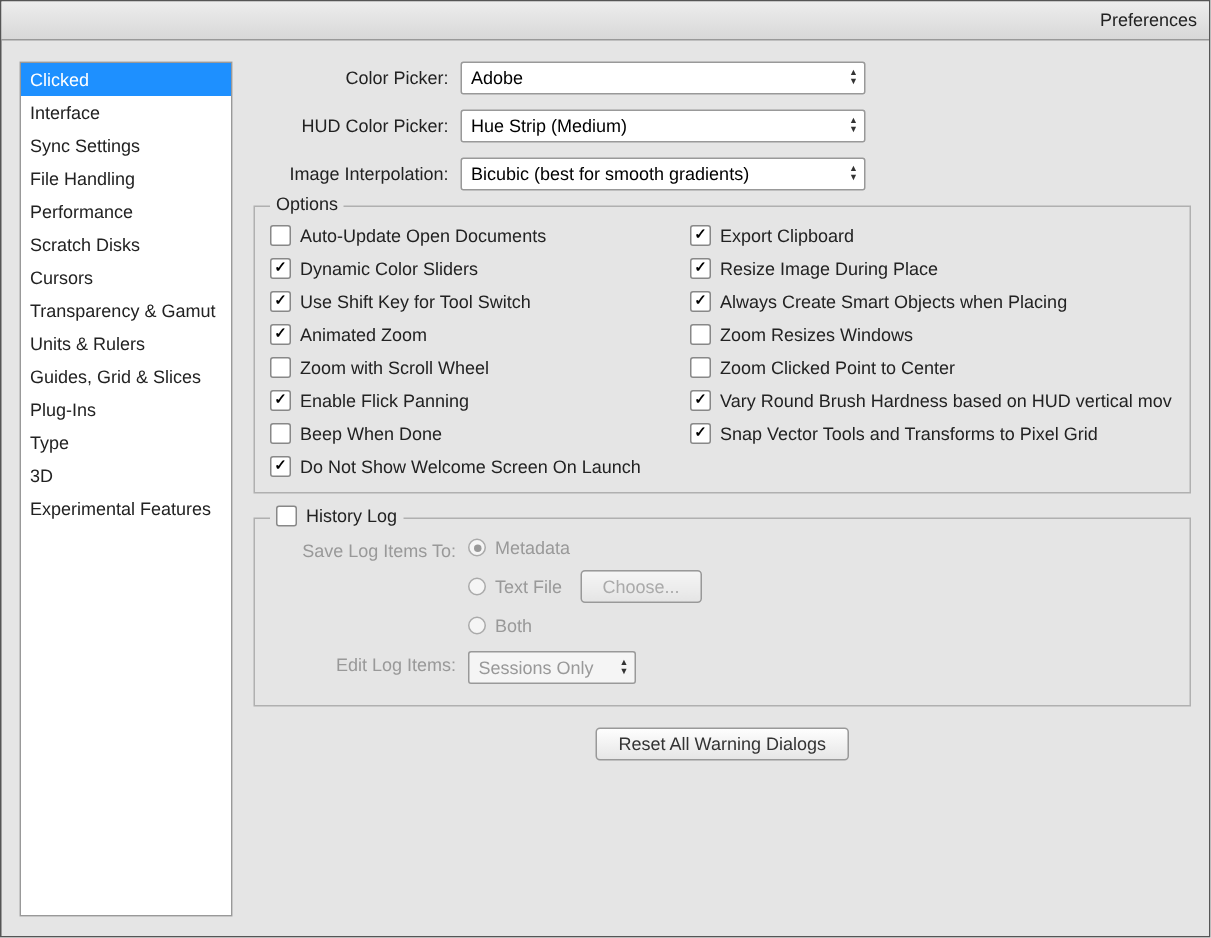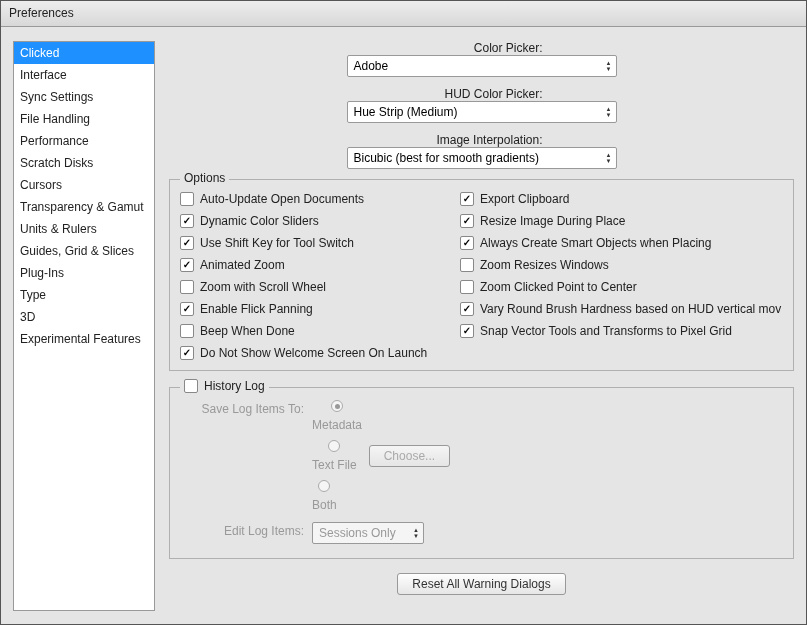--- a/index.html
+++ b/index.html
@@ -19,20 +19,21 @@
     background: #e5e5e5;
     border: 1px solid #555;
   }
   .titlebar {
     height: 26px;
     background: linear-gradient(#ededed, #d8d8d8);
     border-bottom: 1px solid #999;
     padding: 5px 8px;
     font-size: 12px;
     color: #222;
+    text-align: right;
   }
   .content {
     display: flex;
     padding: 14px 12px;
     gap: 14px;
   }
   .sidebar {
     width: 142px;
     background: #fff;
     border: 1px solid #999;
@@ -50,21 +51,20 @@
     color: #fff;
   }
   .main {
     flex: 1;
     position: relative;
   }
   .row {
     display: flex;
     align-items: center;
     margin-bottom: 10px;
-    flex-direction: column;
   }
   .row label {
     width: 130px;
     text-align: right;
     margin-right: 8px;
     color: #222;
   }
   .select {
     border: 1px solid #999;
     background: #fff;
@@ -165,21 +165,20 @@
   }
   .radio-col {
     display: flex;
     flex-direction: column;
     gap: 8px;
   }
   .radio {
     display: flex;
     align-items: center;
     gap: 6px;
-    flex-direction: column;
   }
   .radio-circle {
     width: 12px;
     height: 12px;
     border: 1px solid #aaa;
     border-radius: 50%;
     background: #f5f5f5;
     display: inline-flex;
     align-items: center;
     justify-content: center;

